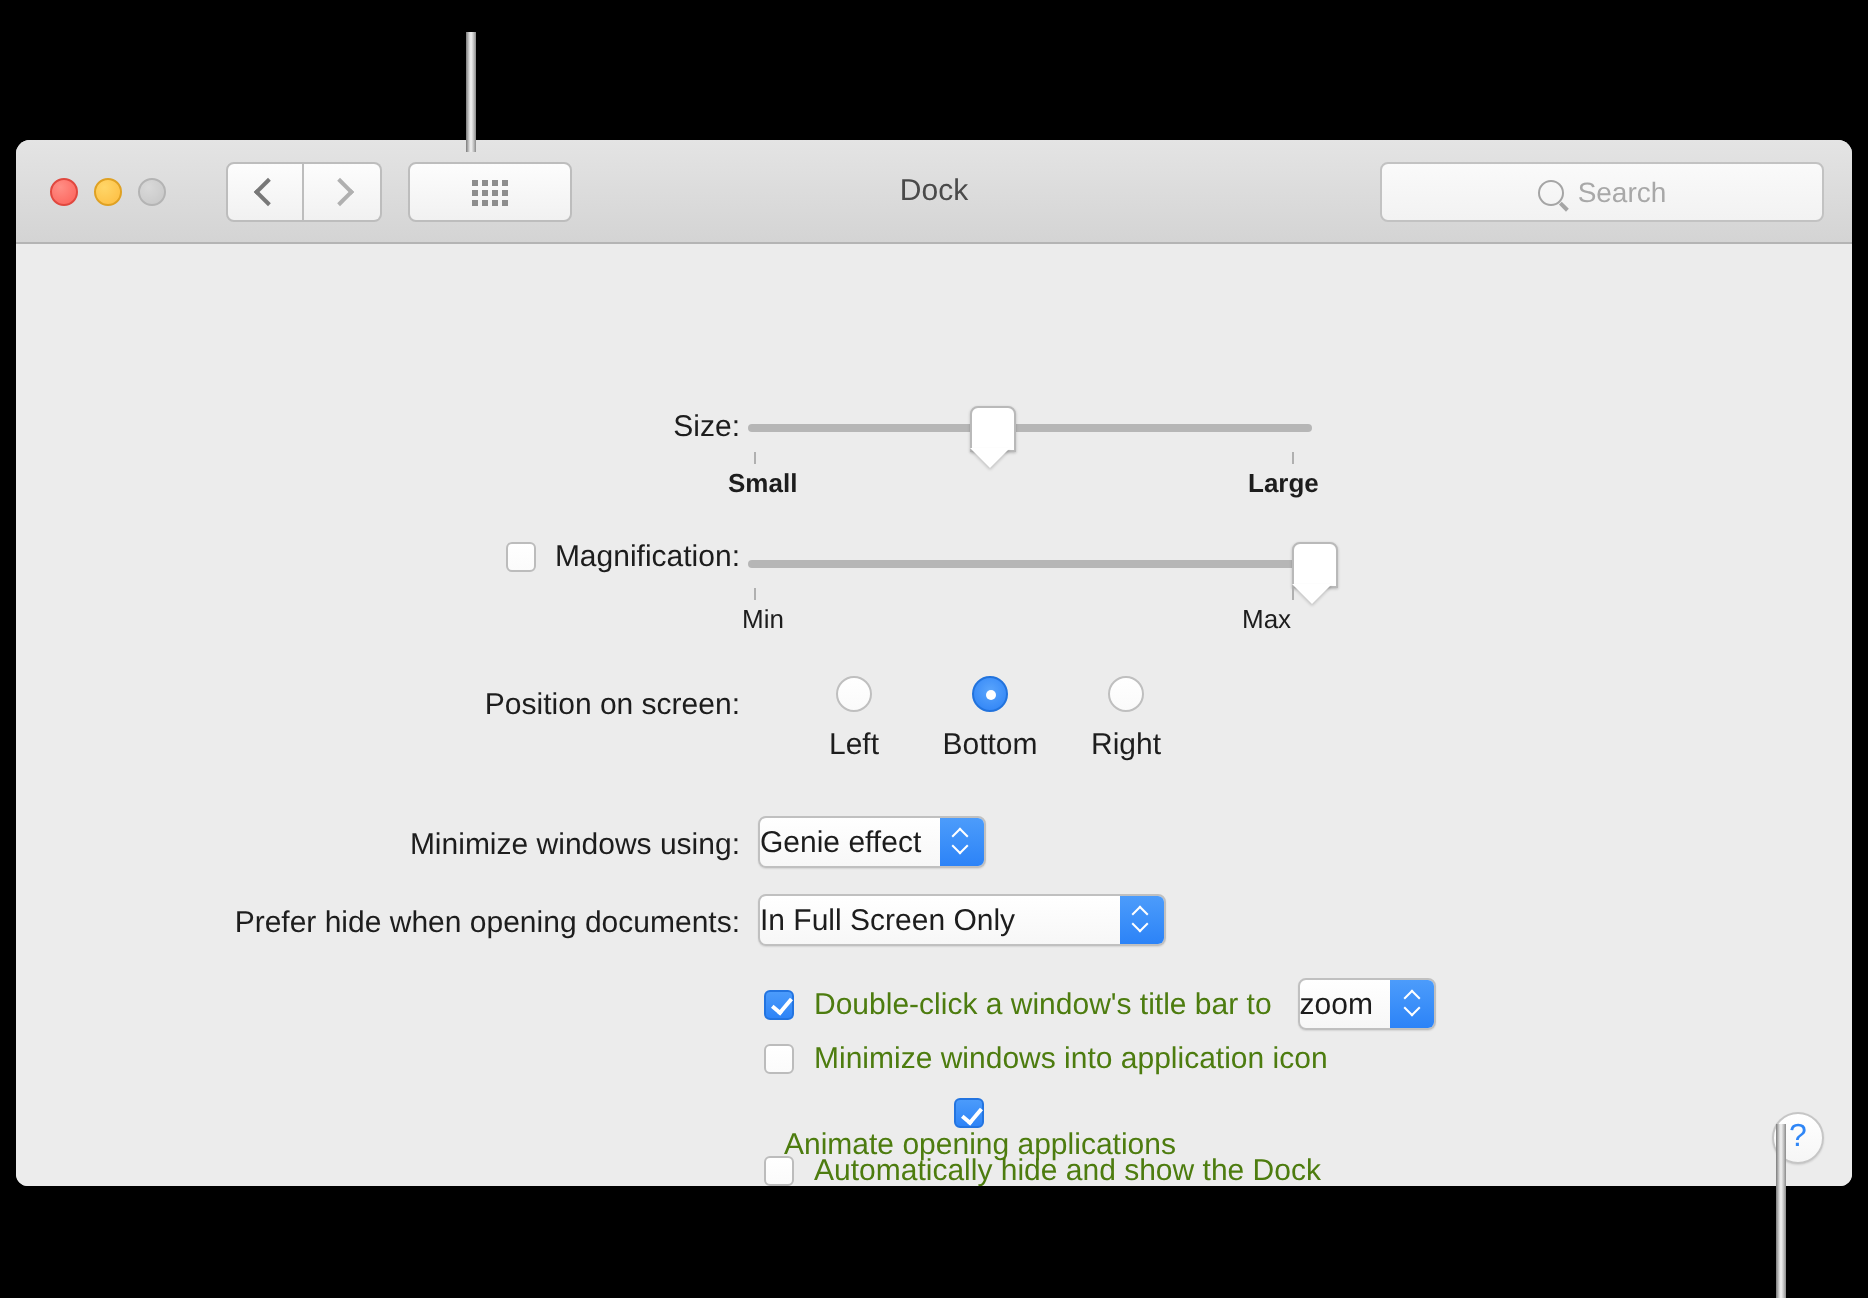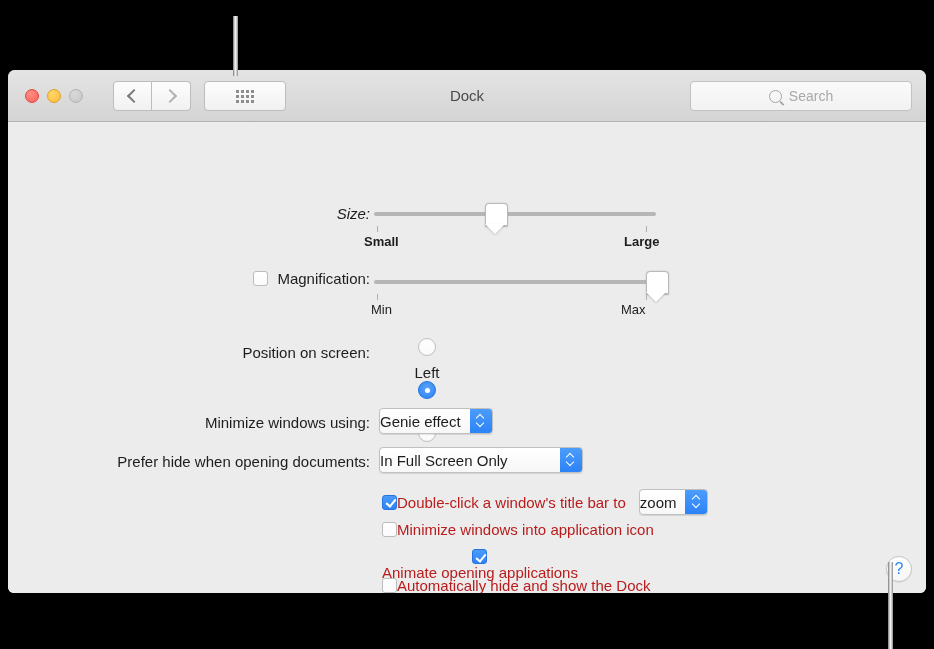--- a/index.html
+++ b/index.html
@@ -244,21 +244,21 @@
     content: "";
     position: absolute;
     left: 4.5px; top: 1.5px;
     width: 4px; height: 8px;
     border-right: 2px solid #ffffff;
     border-bottom: 2px solid #ffffff;
     transform: rotate(40deg);
   }
 
   
-  .radio-group { position: absolute; left: 385px; top: 0; display: flex; flex-direction: column; }
+  .radio-group { position: absolute; left: 385px; top: 0; display: flex; }
   .radio-item { width: 68px; text-align: center; }
   .radio {
     width: 18px; height: 18px;
     border-radius: 50%;
     box-sizing: border-box;
     margin: 0 auto;
     position: relative;
   }
   .radio.off {
     background: linear-gradient(to bottom, #ffffff, #fafafa);
@@ -327,21 +327,22 @@
 
   
   .cb-row {
     position: absolute;
     left: 374px;
     display: flex;
     align-items: center;
   }
   .cb-text {
     font-size: 15px;
-    color: #b91c1c;
+    color: #4d7c0f;
+    margin-left: 10px;
     white-space: nowrap;
   }
 
   
   .helpbtn {
     position: absolute;
     right: 14px;
     bottom: 11px;
     width: 26px;
     height: 26px;
@@ -401,21 +402,21 @@
     <div class="win-title">Dock</div>
 
     <div class="searchfield">
       <span class="mag-icon"></span>
       <span class="search-ph">Search</span>
     </div>
   </div>
 
   <div class="content">
 
-    <div class="lbl-col" style="top:83px;font-style:italic;">Size:</div>
+    <div class="lbl-col" style="top:83px;">Size:</div>
     <div class="slider" style="top:90px;font-weight:bold;">
       <div class="track"></div>
       <div class="thumb" id="size-thumb" style="left: 43%;"></div>
       <div class="tickmark" style="left:3px;"></div>
       <div class="tickmark" style="left:272px;"></div>
       <div class="ticklabel" style="left:-10px;">Small</div>
       <div class="ticklabel" style="left:250px;">Large</div>
     </div>
 
     <div style="position:absolute; top:148px; right:556px; display:flex; align-items:center; gap:9px;">

